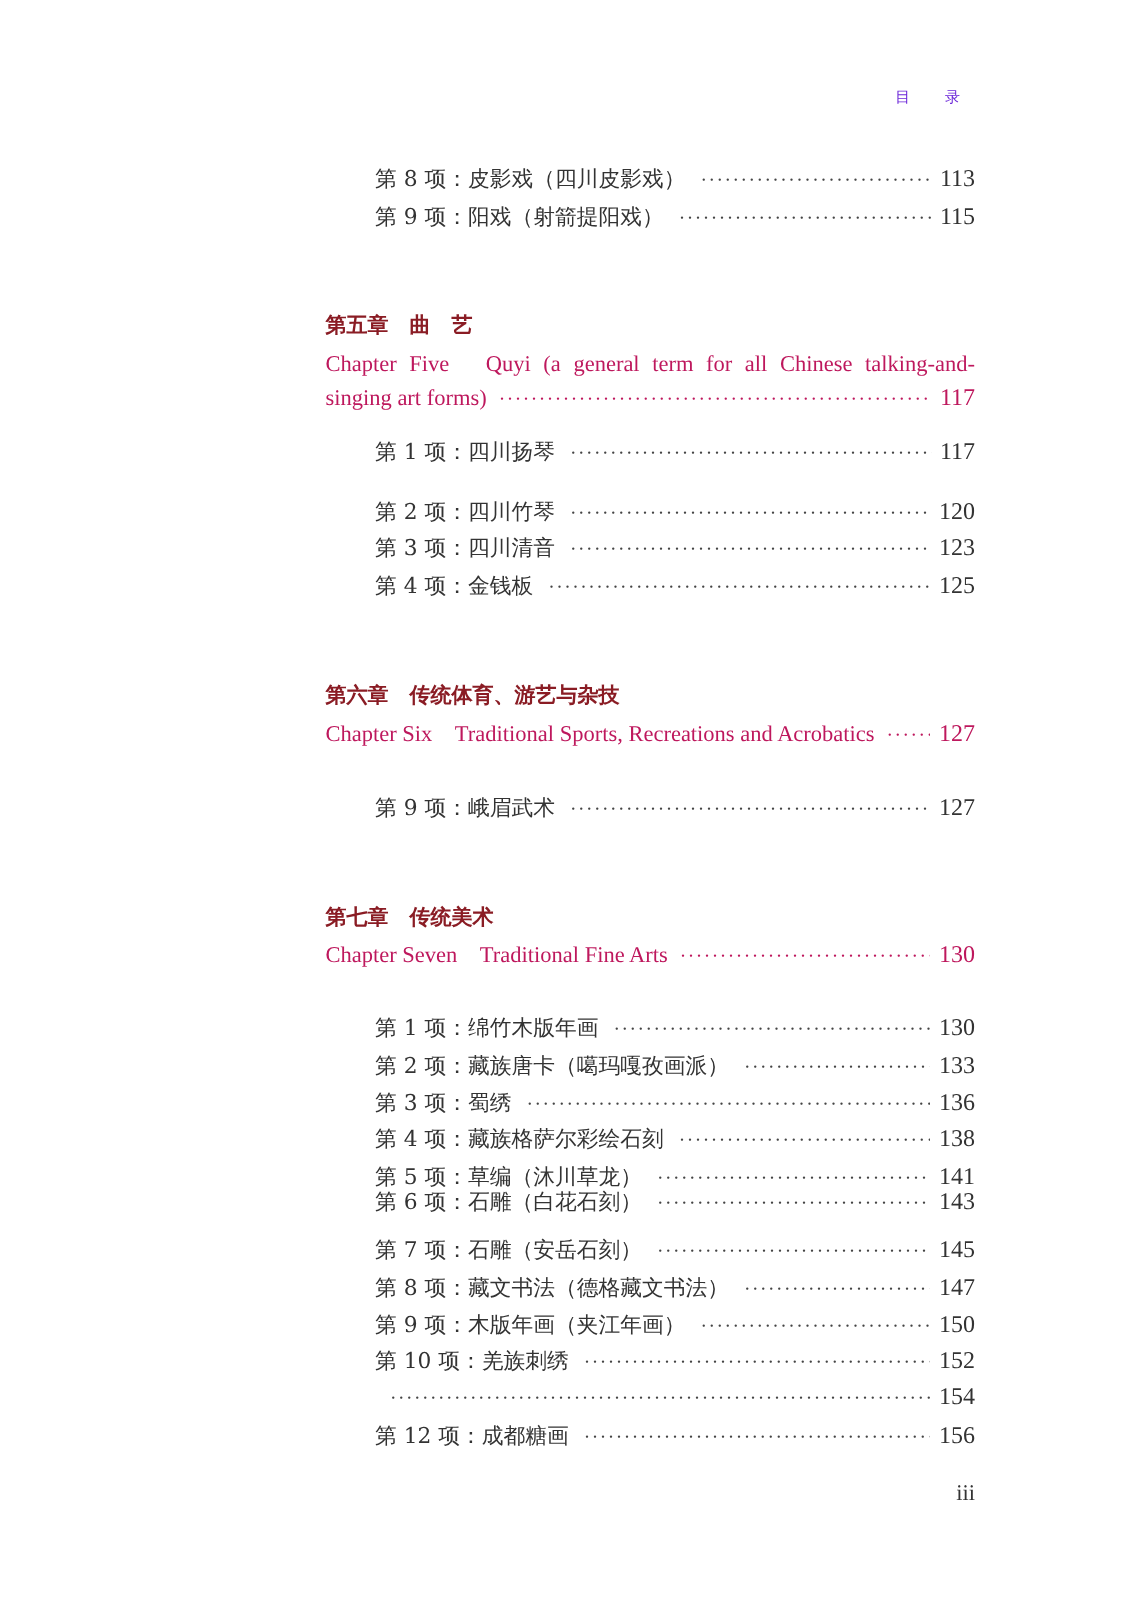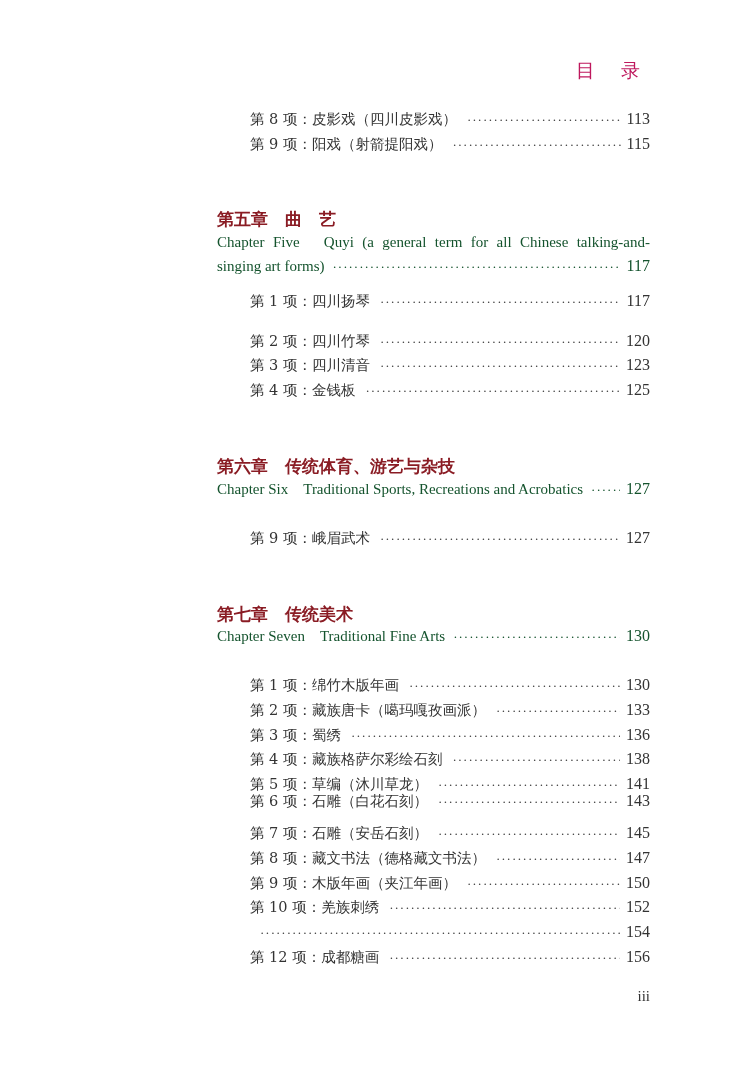--- a/index.html
+++ b/index.html
@@ -1,28 +1,28 @@
 <!DOCTYPE html>
 <html><head>
 <meta charset="utf-8">
 <style>
   html, body { margin: 0; padding: 0; background: #ffffff; }
   body { width: 750px; height: 1066px; position: relative; overflow: hidden;
          font-family: "DejaVu Serif", "Liberation Serif", serif; color: #2a2a2a; }
-  .header { position: absolute; top: 58px; right: 100px; font-size: 19px; letter-spacing: 10px; color: #be185d; }
+  .header { position: absolute; top: 58px; right: 100px; font-size: 10px; letter-spacing: 10px; color: #6d28d9; }
   .page-num { position: absolute; top: 988px; right: 100px; font-family: "Liberation Serif", serif; font-size: 15px; color: #333; }
   .entry { position: absolute; left: 250px; width: 400px; height: 22px; display: flex; align-items: baseline;
            font-size: 14.5px; color: #333; }
   .entry .label { white-space: nowrap; text-align: right; }
   .entry .dots { flex: 1; overflow: hidden; white-space: nowrap; margin: 0 6px 0 10px; letter-spacing: 1px;
                  font-family: "Liberation Serif", serif; font-size: 13px; color: #444; }
   .entry .dots::before { content: "··································································································"; }
   .entry .num, .ch-en .num { font-family: Liberation Serif, serif; font-size: 16px; }
-  .ch-cn { position: absolute; left: 217px; font-size: 17px; font-weight: bold; color: #8a1c24; white-space: nowrap; }
-  .ch-en { position: absolute; left: 217px; width: 433px; font-family: "Liberation Serif", serif; font-size: 15px; color: #14532d; }
+  .ch-cn { position: absolute; left: 217px; font-size: 14px; font-weight: bold; color: #8a1c24; white-space: nowrap; }
+  .ch-en { position: absolute; left: 217px; width: 433px; font-family: "Liberation Serif", serif; font-size: 15px; color: #be185d; }
   .ch-en-line { display: flex; align-items: baseline; height: 24px; white-space: nowrap; }
   .ch-en-line .dots { flex: 1; overflow: hidden; white-space: nowrap; margin: 0 6px 0 8px; letter-spacing: 1px; font-size: 13px; }
   .ch-en-line .dots::before { content: "··································································································"; }
   .justify { text-align: justify; text-align-last: justify; display: block; }
 </style>
 </head>
 <body>
 
 <div class="header">目 录</div>
 

